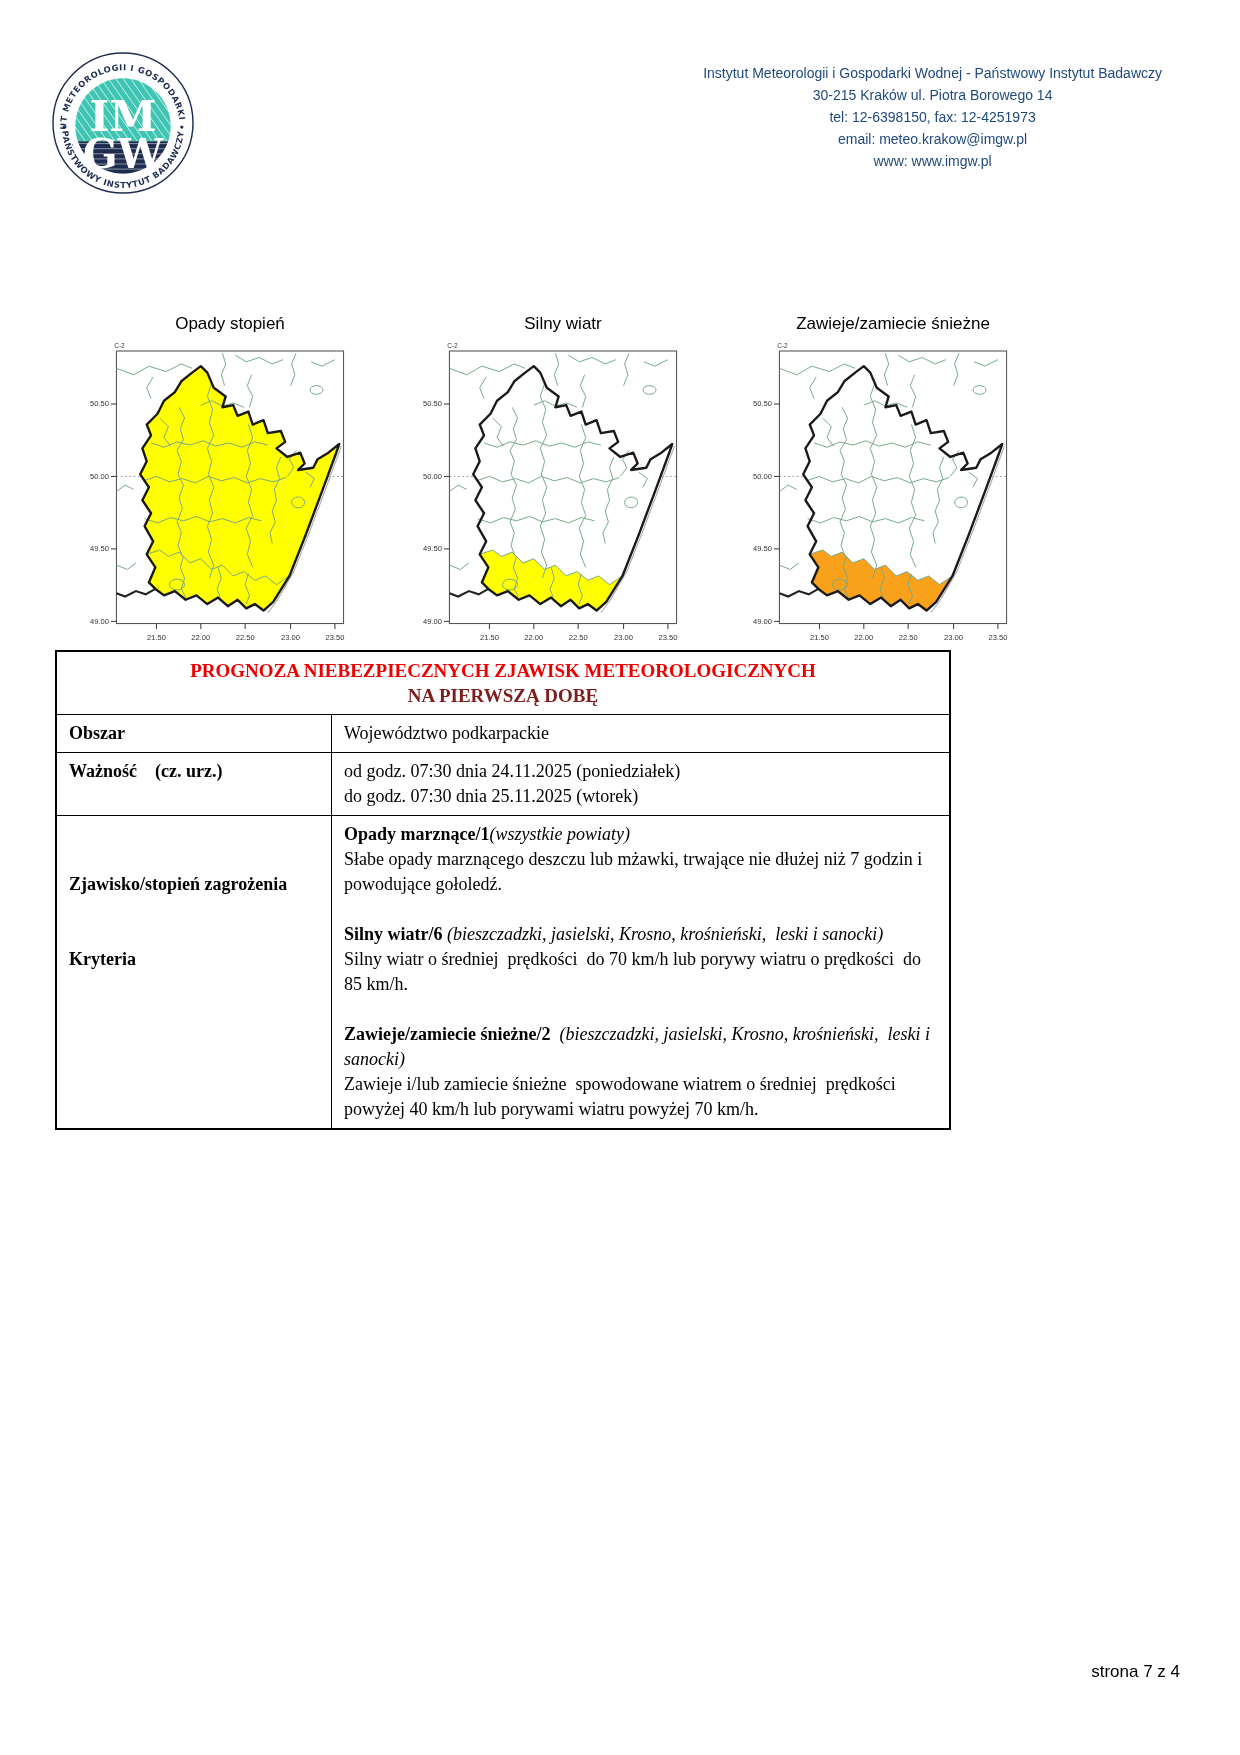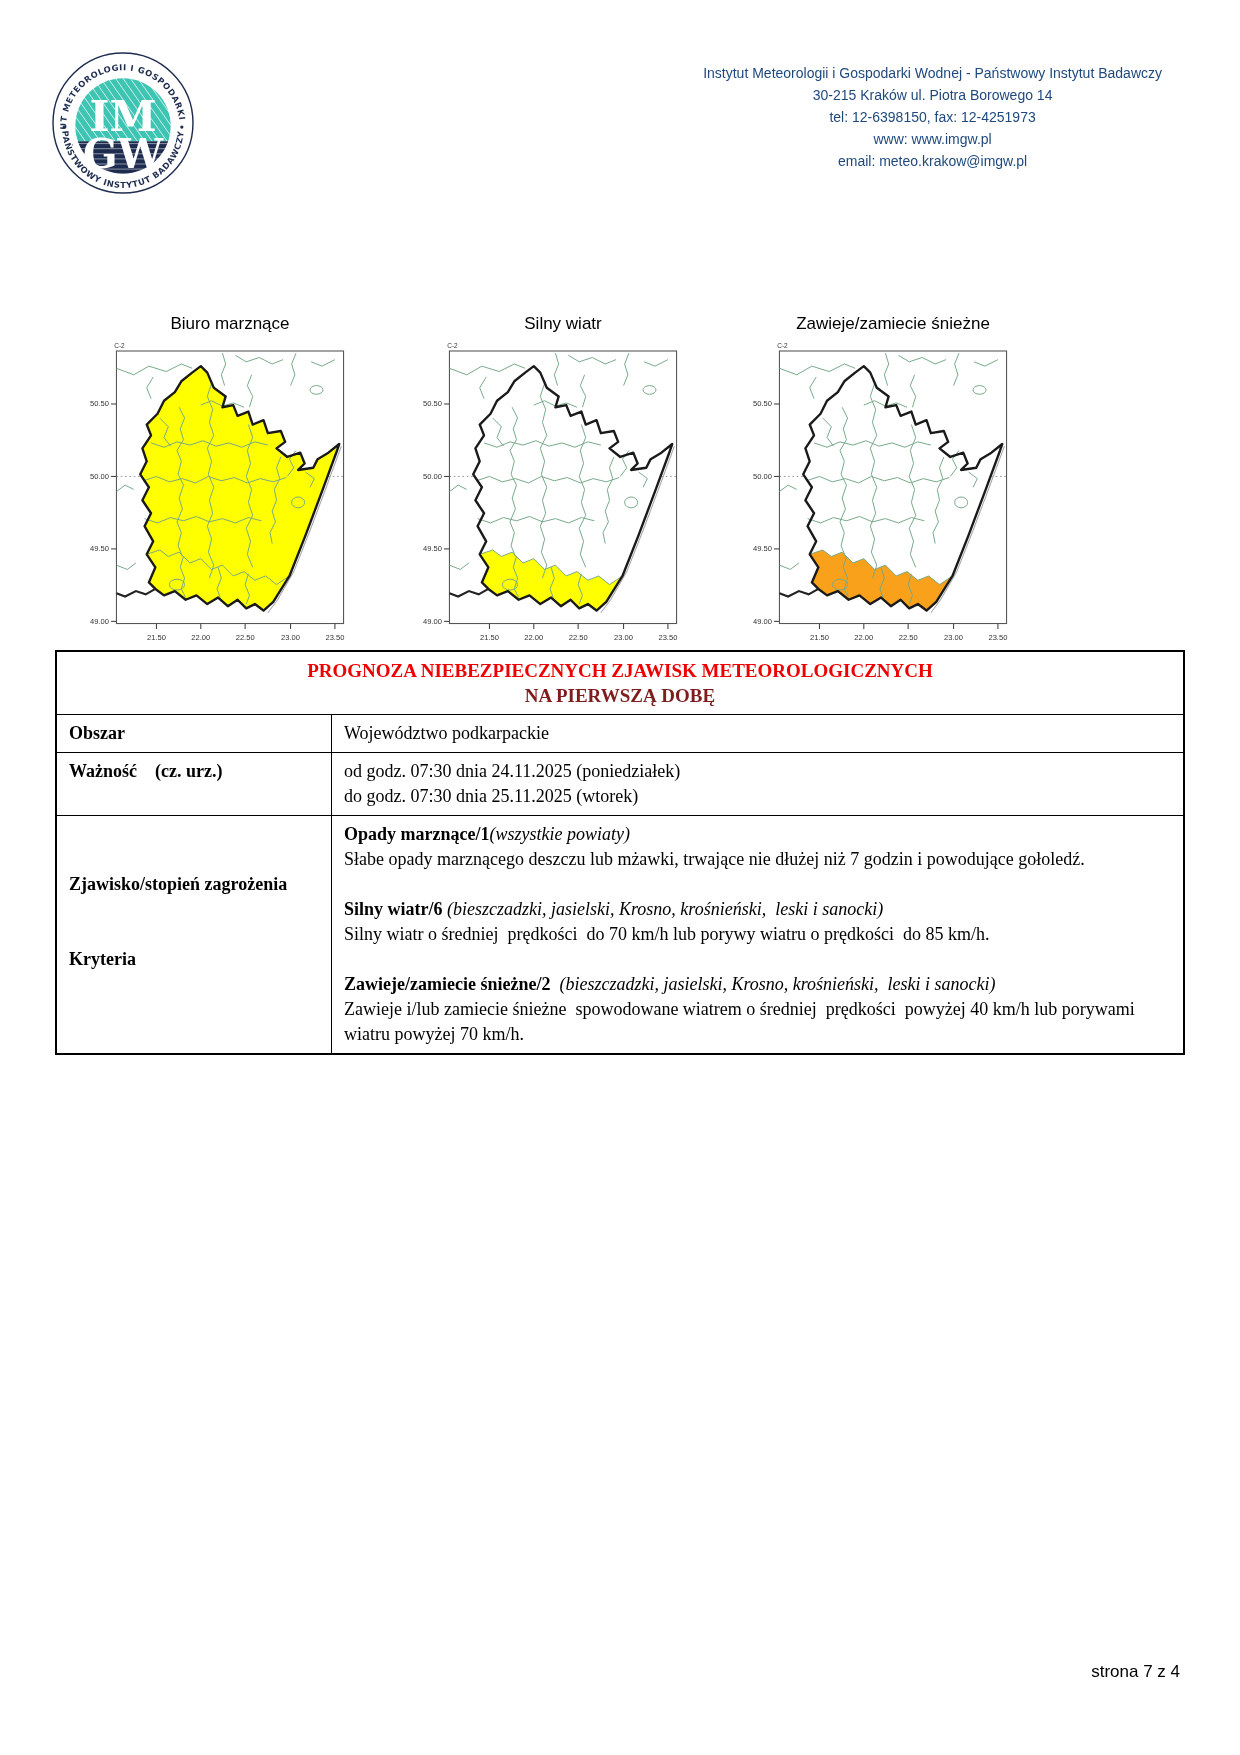--- a/index.html
+++ b/index.html
@@ -22,21 +22,21 @@
   .m-corner{font-size:6px;fill:#333;}
   .m-dot{stroke:#888;stroke-width:0.8;stroke-dasharray:1.5,2.5;fill:none;}
   .m-nb{fill:none;stroke:#74A886;stroke-width:0.9;}
   .m-int{fill:none;stroke:#74A886;stroke-width:0.9;}
   .m-outline{fill:none;stroke:#1a1a1a;stroke-width:2.2;stroke-linejoin:round;}
   .m-gray{fill:none;stroke:#aaaaaa;stroke-width:1;}
   .m-blk{fill:none;stroke:#222;stroke-width:2;}
   .m-oval{fill:none;stroke:#74A886;stroke-width:0.9;}
 
   
-  .warn-table{position:absolute;left:55px;top:650px;width:1130px;border-collapse:collapse;
+  .warn-table{position:absolute;left:55px;top:650px;width:896px;border-collapse:collapse;
               font-family:"Liberation Serif",serif;font-size:18px;color:#000;}
   .warn-table td{border:1.5px solid #000;vertical-align:top;padding:6px 12px;}
   .warn-table{border:2px solid #000;}
   .t-title{ text-align:center;padding:10px 8px;}
   .t-title .red{color:#EE0000;font-weight:bold;font-size:19px;line-height:25px;}
   .t-title .blk{color:#7f1d1d;font-weight:bold;font-size:19px;line-height:25px;}
   .t-label{font-weight:bold;white-space:pre-wrap;width:250px;line-height:25px;}
   .t-val{line-height:25px;}
   .crit-block{margin-bottom:25px;}
   .crit-block:last-child{margin-bottom:0;}
@@ -87,26 +87,26 @@
     <circle cx="12" cy="74" r="1.6" fill="#1E2C4F"></circle>
     <circle cx="128" cy="74" r="1.6" fill="#1E2C4F"></circle>
     <text class="logo-letters" x="70" y="78" font-size="42" text-anchor="middle">IM</text>
     <text class="logo-letters" x="70" y="114" font-size="40" text-anchor="middle">GW</text>
   </svg>
 
   <div class="hdr-block">
     <div>Instytut Meteorologii i Gospodarki Wodnej - Państwowy Instytut Badawczy</div>
     <div>30-215 Kraków ul. Piotra Borowego 14</div>
     <div>tel: 12-6398150, fax: 12-4251973</div>
+    <div>email: meteo.krakow@imgw.pl</div>
     <div>www: www.imgw.pl</div>
-    <div>email: meteo.krakow@imgw.pl</div>
   </div>
 
   <div class="map-panel" style="left:84px;">
-    <div class="map-title">Biuro marznące</div>
+    <div class="map-title">Opady stopień</div>
     <svg class="map-svg" viewBox="0 0 270 290">
       <text class="m-corner" x="28" y="7">C-2</text>
       <rect class="m-frame" x="30" y="10" width="210" height="252"></rect>
       <path class="m-dot" d="M30,126 H240"></path>
       <g>
         <path class="m-nb" d="M30,26 l16,6 14,-8 16,5 14,-7 10,4"></path>
         <path class="m-nb" d="M64,34 l-6,10 4,10"></path>
         <path class="m-nb" d="M128,12 l3,10 -4,10 3,10"></path>
         <path class="m-nb" d="M140,14 l10,6 12,-4 12,6 10,-4"></path>
         <path class="m-nb" d="M155,32 l-4,10 5,10 -3,10"></path>

